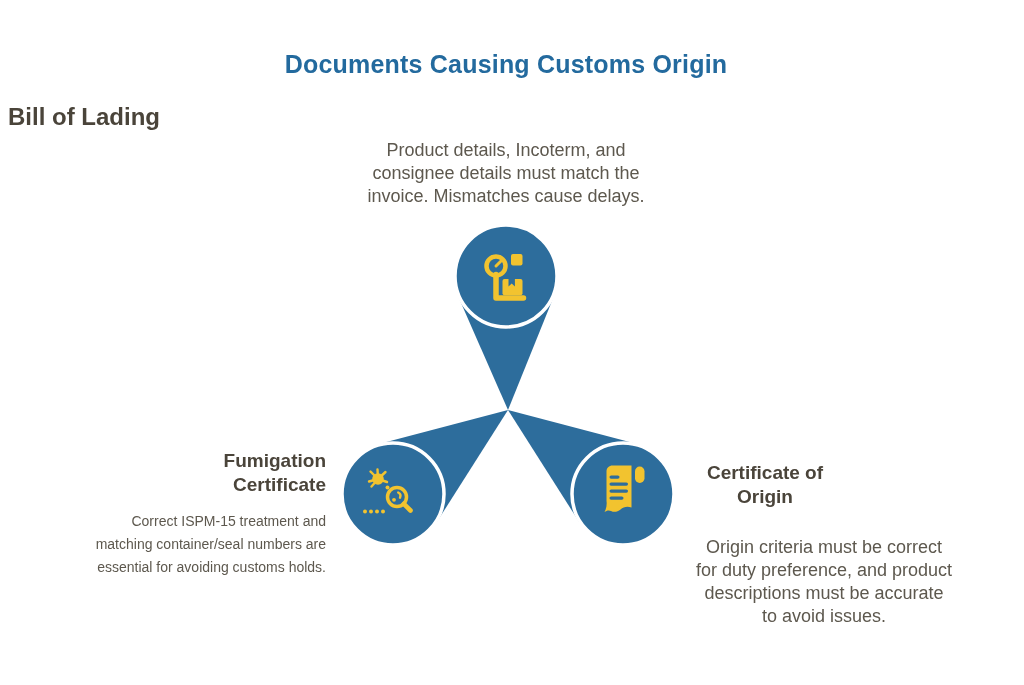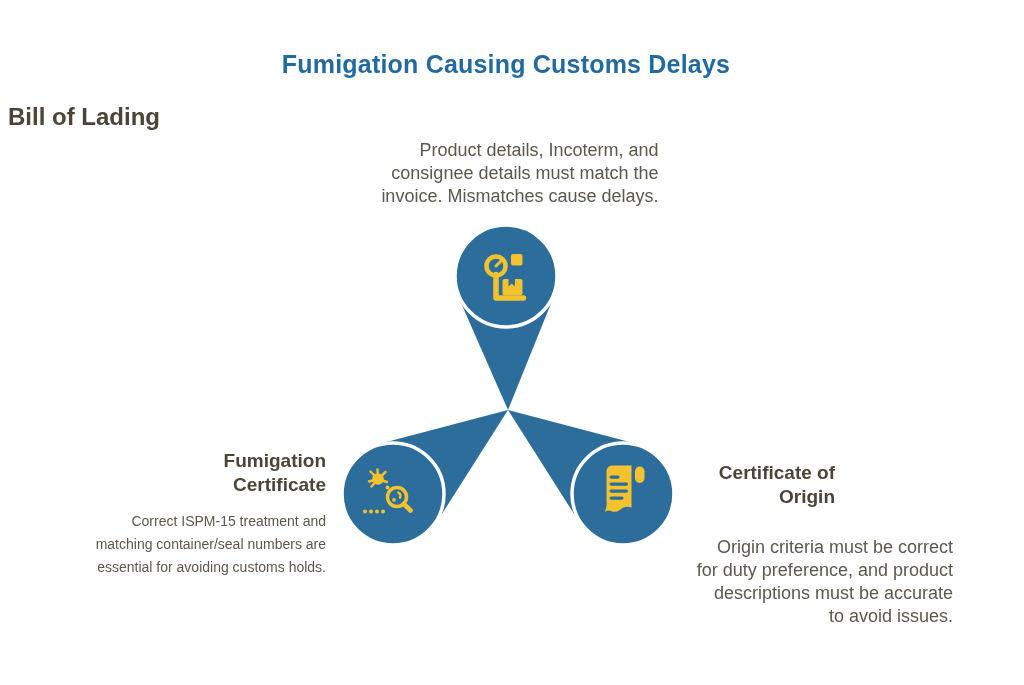--- a/index.html
+++ b/index.html
@@ -26,41 +26,41 @@
   }
   .top-node-title{
     position:absolute;top:105px;left:8px;width:1012px;
     text-align:left;
     font-size:24px;font-weight:700;line-height:24px;
     color:var(--heading-text);
   }
   .top-node-desc{
     position:absolute;top:139px;left:50%;
     transform:translateX(calc(-50% - 6px));
-    width:305px;text-align:right;
+    width:305px;text-align:center;
     font-size:18px;line-height:23px;
     color:var(--body-text);
   }
   .left-block{
     position:absolute;top:449px;right:698px;width:300px;
     text-align:right;
   }
   .left-block .node-title{
     margin-left:auto;width:125px;
     font-size:19px;font-weight:700;line-height:24px;
     color:var(--heading-text);
   }
   .left-block .node-desc{
     margin-left:auto;margin-top:13px;width:242px;
     font-size:14px;line-height:23px;
     color:var(--body-text);
   }
   .right-block{
     position:absolute;top:461px;left:695px;width:300px;
-    text-align:right;
+    text-align:center;
   }
   .right-block .node-title{
     width:140px;
     font-size:19px;font-weight:700;line-height:24px;
     color:var(--heading-text);
   }
   .right-block .node-desc{
     margin-top:27px;width:258px;
     font-size:18px;line-height:23px;
     color:var(--body-text);
@@ -70,21 +70,21 @@
   .node-circle{fill:var(--shape-blue);stroke:#fff;stroke-width:3.5;}
   .icon-fill{fill:var(--icon-yellow);}
   .icon-stroke{stroke:var(--icon-yellow);fill:none;}
   .icon-bg{fill:var(--shape-blue);}
 </style>
 </head>
 <body>
 
 <div class="canvas">
 
-  <div class="page-title">Fumigation Causing Customs Delays</div>
+  <div class="page-title">Documents Causing Customs Origin</div>
 
   <div class="top-node-title">Bill of Lading</div>
   <div class="top-node-desc">Product details, Incoterm, and consignee details must match the invoice. Mismatches cause delays.</div>
 
   <svg class="diagram" width="1024" height="685" viewBox="0 0 1024 685">
 
     <g>
       <path class="petal" d="M508,410 L554.2,295.5 L458.4,296.9 Z"></path>
       <circle class="node-circle" cx="506" cy="276" r="51"></circle>
       <g transform="translate(506,276)">

